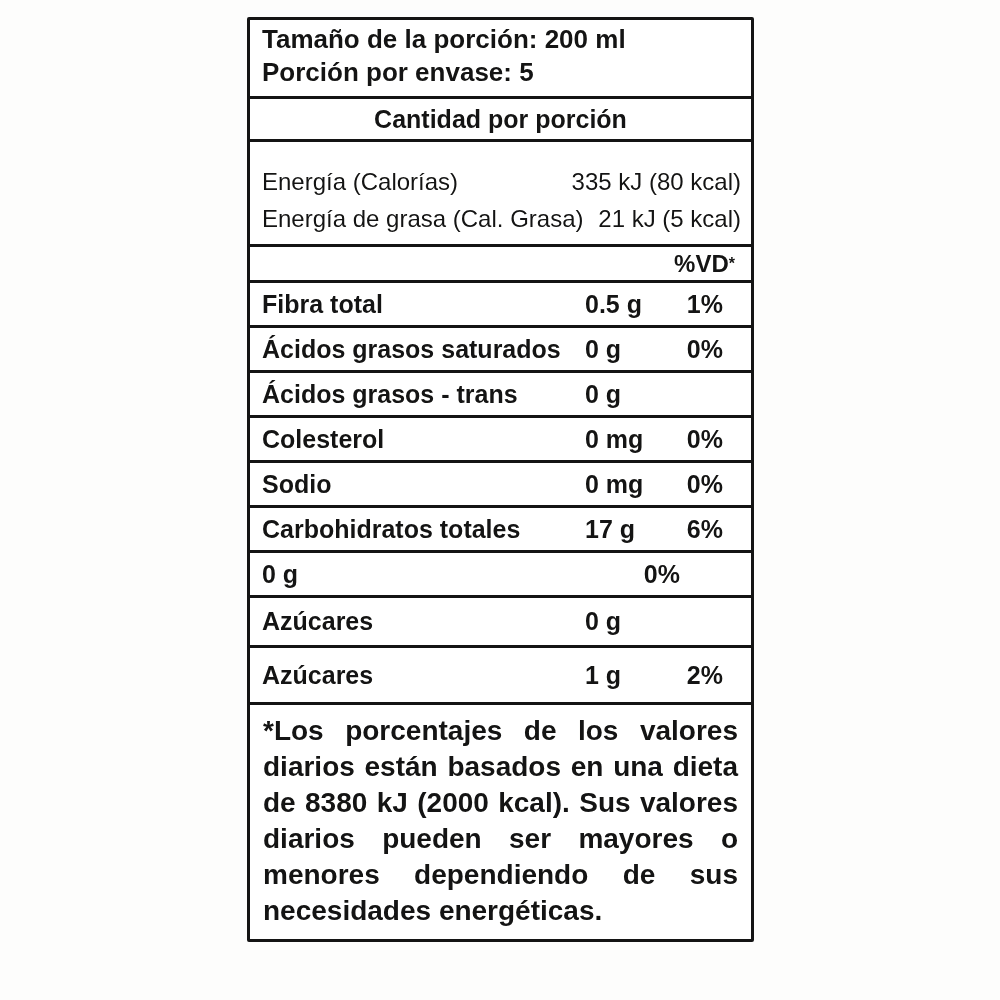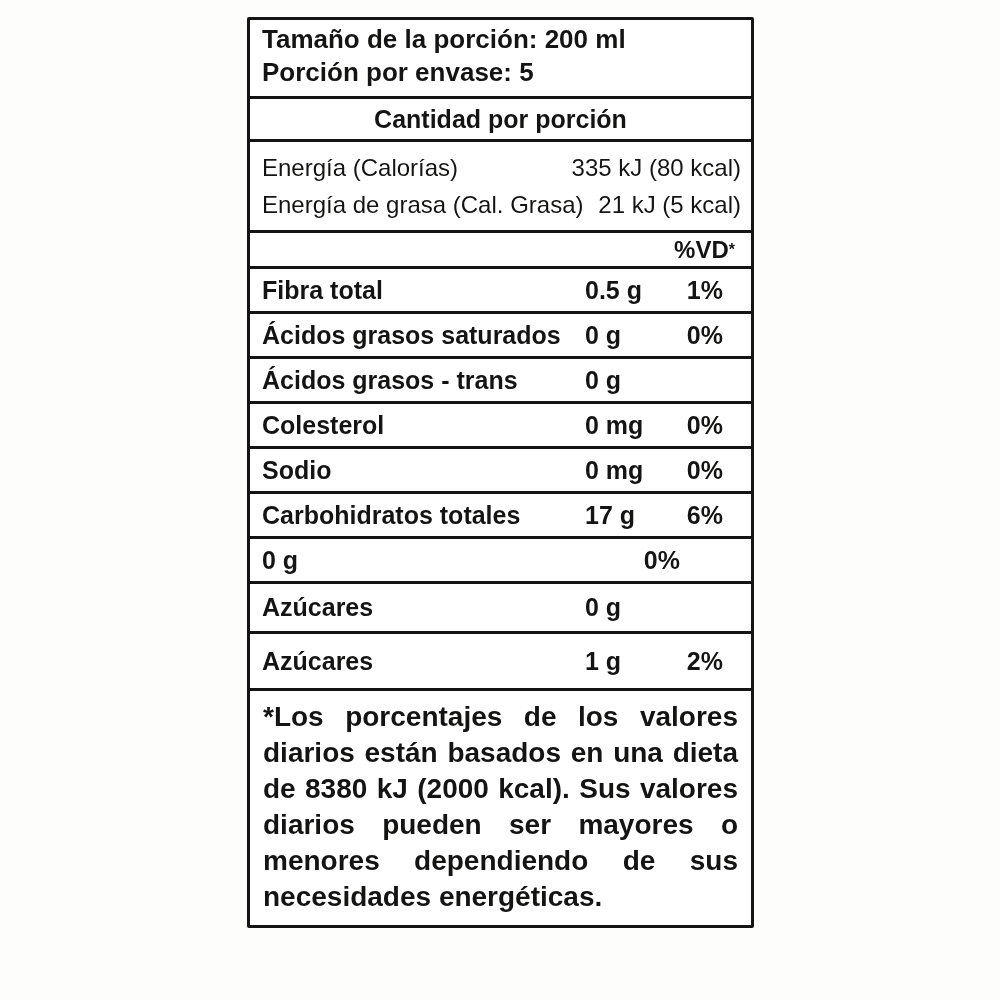--- a/index.html
+++ b/index.html
@@ -41,21 +41,21 @@
     line-height:33px;
     display:flex;flex-direction:column;justify-content:center;
   }
   .subhead{
     min-height:43px;
     display:flex;align-items:center;justify-content:center;
     font-size:25px;font-weight:700;
   }
   .energy{
     min-height:87px;
-    padding:7px 10px 7px 12px;
+    padding:21px 10px 7px 12px;
     display:flex;flex-direction:column;justify-content:flex-start;
   }
   .eline{
     display:flex;justify-content:space-between;align-items:baseline;
     font-size:24px;font-weight:400;
     line-height:37px;
   }
   .vdhead{
     min-height:36px;
     display:flex;align-items:center;justify-content:flex-end;

